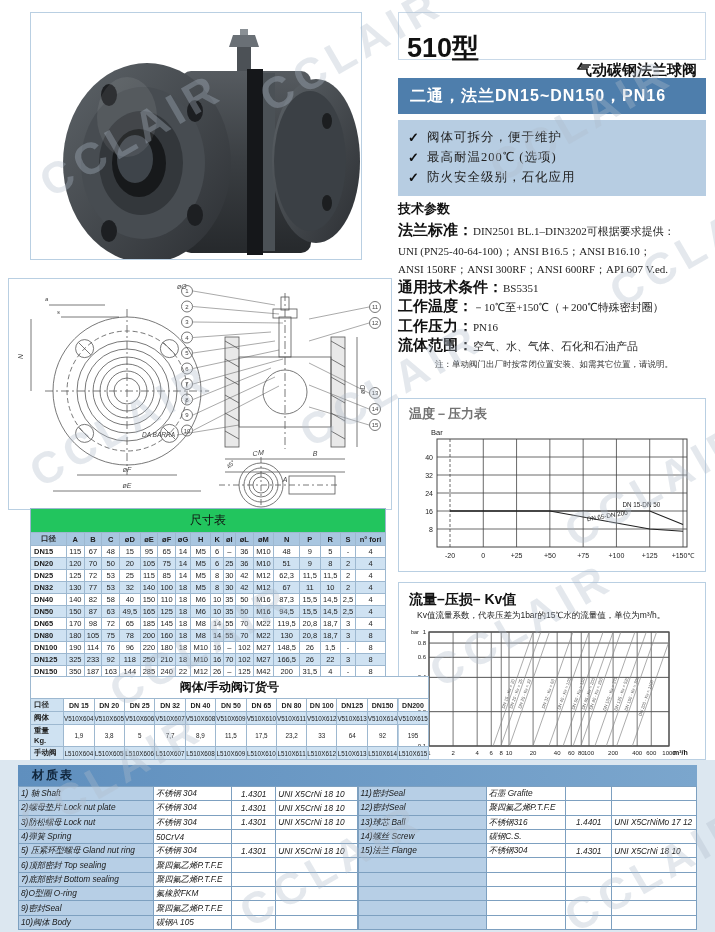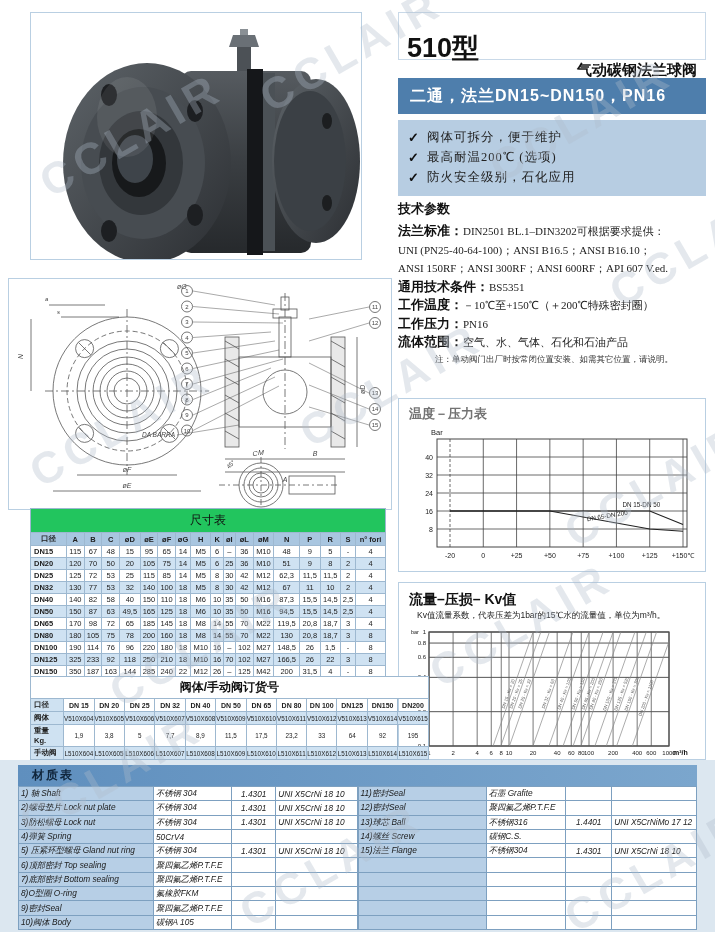--- a/index.html
+++ b/index.html
@@ -12,21 +12,21 @@
   #model{font-size:27px;font-weight:bold;color:#111;line-height:30px;}
   #product{font-size:15px;font-weight:bold;color:#111;text-align:right;margin-top:-2px;}
   #banner{position:absolute;left:398px;top:78px;width:308px;height:36px;background:#4e7eac;color:#fff;font-size:16px;font-weight:bold;line-height:36px;box-sizing:border-box;padding-left:12px;letter-spacing:1px;}
   #features{position:absolute;left:398px;top:120px;width:308px;height:76px;background:#b7cde2;box-sizing:border-box;padding:7px 10px;}
   .feat{display:flex;align-items:center;height:20px;}
   .check{font-weight:bold;font-size:13px;margin-right:8px;color:#111;}
   .ftext{font-family:"Liberation Serif",serif;font-size:12.5px;color:#222;letter-spacing:1px;}
   #tech{position:absolute;left:398px;top:200px;width:312px;}
   #tech-title{font-size:13px;font-weight:bold;color:#111;margin-bottom:4px;}
   .tline{font-family:"Liberation Serif",serif;font-size:11px;color:#222;line-height:18.5px;}
-  .tline b{font-family:Liberation Sans, sans-serif;font-size:13px;color:#111;}
+  .tline b{font-family:Liberation Mono, monospace;font-size:15px;color:#111;}
   #tech-note{font-size:8.5px;color:#333;margin-top:2px;text-align:center;}
   
   #photo-panel{left:30px;top:12px;width:332px;height:248px;}
   #drawing-panel{left:8px;top:278px;width:384px;height:232px;}
   
   #temp-panel{left:398px;top:398px;width:308px;height:174px;padding:4px 8px;}
   #temp-title{font-size:13px;font-weight:bold;color:#737373;margin:2px 0 2px 2px;}
   #kv-panel{left:398px;top:582px;width:308px;height:178px;padding:4px 8px;}
   #kv-title{font-size:14px;font-weight:bold;color:#111;margin:4px 0 1px 2px;}
   #kv-sub{font-size:8.5px;color:#222;margin:0 0 2px 10px;}

